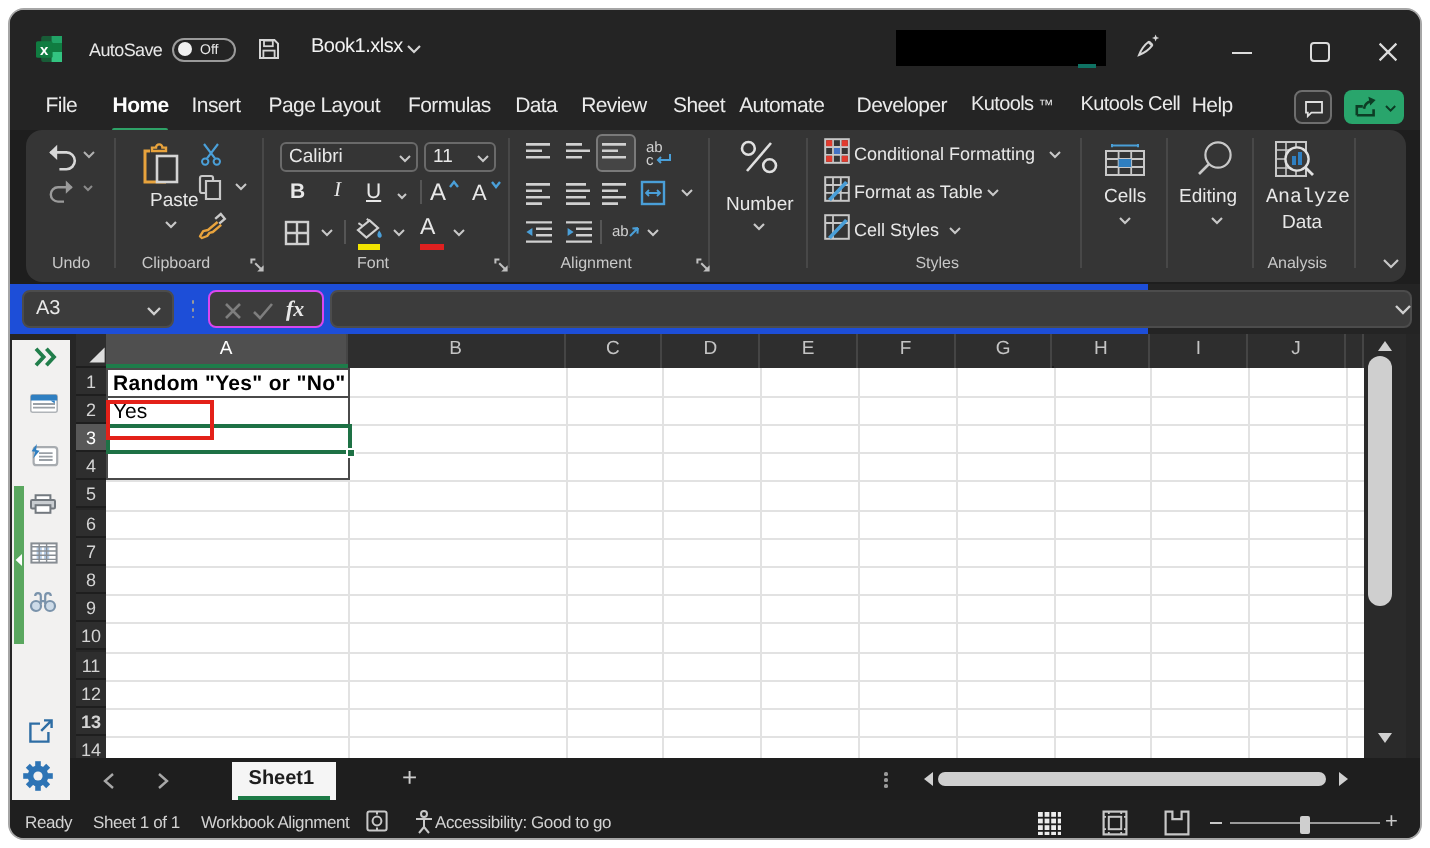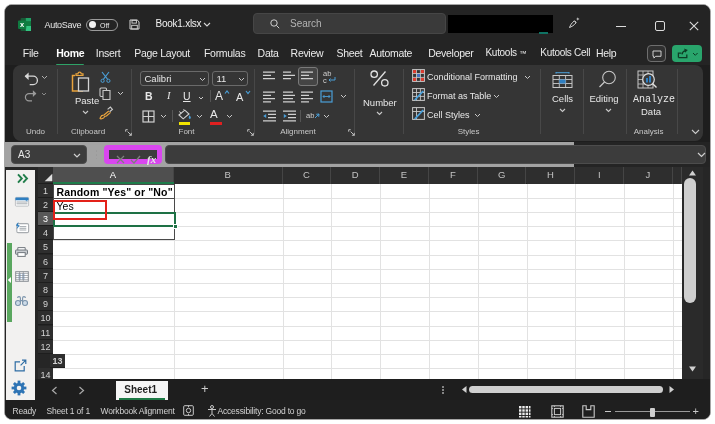--- a/index.html
+++ b/index.html
@@ -31,27 +31,20 @@
     </div>
     <svg style="left:124px;top:13.5px;" width="11" height="11" viewBox="0 0 11 11">
       <path d="M1 1 h7.2 l1.8 1.8 v7.2 h-9 z" fill="none" stroke="#d5d5d5" stroke-width="1"></path>
       <rect x="3" y="1.3" width="4.4" height="2.8" fill="none" stroke="#d5d5d5" stroke-width="0.9"></rect>
       <rect x="2.7" y="6.3" width="5.6" height="3.7" fill="none" stroke="#d5d5d5" stroke-width="0.9"></rect>
     </svg>
     <div class="txt" style="left:150.5px;top:13px;font-size:10px;letter-spacing:-0.25px;color:#f2f2f2;">Book1.xlsx</div>
     <svg style="left:198px;top:17px;" width="8" height="6" viewBox="0 0 8 6">
       <path d="M1 1 l3 3 l3 -3" fill="none" stroke="#d5d5d5" stroke-width="1.1"></path>
     </svg>
-    <div class="abs" style="left:248px;top:8px;width:193px;height:21px;background:#3a3a3a;border:1px solid #464646;border-radius:4px;">
-      <svg style="left:16px;top:5px;" width="10" height="10" viewBox="0 0 10 10">
-        <circle cx="4" cy="4" r="3.2" fill="none" stroke="#cfcfcf" stroke-width="1"></circle>
-        <path d="M6.4 6.4 L9.2 9.2" stroke="#cfcfcf" stroke-width="1"></path>
-      </svg>
-      <div class="txt" style="left:36px;top:4px;font-size:10px;color:#b4b4b4;">Search</div>
-    </div>
     <div class="abs" style="left:443px;top:10px;width:104.5px;height:18px;background:#000;"></div>
     <div class="abs" style="left:534px;top:27px;width:9px;height:1.5px;background:#0f7263;"></div>
     <svg style="left:562px;top:11px;" width="14" height="14" viewBox="0 0 14 14">
       <path d="M2.5 11.5 c2 -0.8 4.5 -2 6.5 -4.7 l-1.8 -1.8 c-2.7 2 -3.9 4.5 -4.7 6.5 z" fill="none" stroke="#d5d5d5" stroke-width="1"></path>
       <path d="M7.5 4.7 l1.8 1.8" stroke="#d5d5d5" stroke-width="1"></path>
       <path d="M10.8 1.2 l.5 1.3 l1.3 .5 l-1.3 .5 l-.5 1.3 l-.5 -1.3 l-1.3 -.5 l1.3 -.5 z" fill="#d5d5d5"></path>
     </svg>
     <div class="abs" style="left:611px;top:20.5px;width:10px;height:1.2px;background:#dcdcdc;"></div>
     <div class="abs" style="left:650px;top:16px;width:9.5px;height:9.5px;border:1.1px solid #dcdcdc;border-radius:2px;"></div>
     <svg style="left:684px;top:16px;" width="10" height="10" viewBox="0 0 10 10">
@@ -346,31 +339,31 @@
       <circle cx="11.5" cy="9.5" r="5.8" fill="#3a3a3a" stroke="#e0e0e0" stroke-width="1.2"></circle>
       <path d="M15.7 13.7 L19.5 17.5" stroke="#e0e0e0" stroke-width="1.4"></path>
       <rect x="9" y="8" width="2" height="4.5" fill="#2f7fc1"></rect>
       <rect x="12" y="6" width="2" height="6.5" fill="#2f7fc1"></rect>
     </svg>
     <div class="txt" style="left:620px;top:28.5px;font-size:10px;color:#e8e8e8;font-family:Liberation Mono, monospace;">Analyze</div>
     <div class="txt" style="left:628px;top:41px;font-size:9.5px;color:#e8e8e8;">Data</div>
    </div>
   </div>
 
-  <div class="abs" style="left:0;top:137px;width:569px;height:25px;background:#a3a3a3;">
+  <div class="abs" style="left:0;top:137px;width:569px;height:25px;background:#1d4ed8;">
     <div class="abs" style="left:6px;top:3px;width:76px;height:19px;background:#3c3c3c;border:1px solid #4c4c4c;border-radius:4px;">
       <div class="txt" style="left:6px;top:3px;font-size:10px;color:#e8e8e8;">A3</div>
       <svg style="left:61px;top:7px;" width="8" height="6" viewBox="0 0 8 6">
           <path d="M1 1 l3 3 l3 -3" fill="none" stroke="#cfcfcf" stroke-width="1.2"></path>
         </svg>
     </div>
     <div class="abs" style="left:90.5px;top:8px;width:1.8px;height:1.8px;background:#9a9a9a;border-radius:50%;"></div>
     <div class="abs" style="left:90.5px;top:11.8px;width:1.8px;height:1.8px;background:#9a9a9a;border-radius:50%;"></div>
     <div class="abs" style="left:90.5px;top:15.6px;width:1.8px;height:1.8px;background:#9a9a9a;border-radius:50%;"></div>
-    <div class="abs" style="left:99px;top:3px;width:58px;height:19px;background:#3c3c3c;border:5px solid #d946ef;border-radius:4px;">
+    <div class="abs" style="left:99px;top:3px;width:58px;height:19px;background:#3c3c3c;border:1px solid #d946ef;border-radius:4px;">
       <svg style="left:7px;top:5px;" width="9" height="9" viewBox="0 0 9 9">
           <path d="M1 1 L8 8 M8 1 L1 8" stroke="#7e7e7e" stroke-width="1.3"></path>
         </svg>
       <svg style="left:21px;top:5px;" width="11" height="9" viewBox="0 0 11 9">
           <path d="M1 5 l3 3 l6 -7" fill="none" stroke="#7e7e7e" stroke-width="1.3"></path>
         </svg>
       <div class="txt" style="left:38px;top:3px;font-size:11px;font-style:italic;font-weight:bold;color:#e8e8e8;font-family:'Liberation Serif',serif;">fx</div>
     </div>
     <div class="abs" style="left:160px;top:3px;width:540.5px;height:19px;background:#3c3c3c;border:1px solid #4c4c4c;border-radius:4px;">
       <svg style="left:531px;top:6px;" width="9" height="7" viewBox="0 0 9 7">
@@ -426,21 +419,21 @@
     <div class="abs" style="left:33.0px;top:44.9px;width:15.0px;height:14.2px;background:#585858;border-bottom:1px solid #1e1e1e;color:#ffffff;font-size:9px;text-align:center;line-height:14.2px;">3</div>
     <div class="abs" style="left:33.0px;top:59.1px;width:15.0px;height:14.2px;background:#2e2e2e;border-bottom:1px solid #1e1e1e;color:#d4d4d4;font-size:9px;text-align:center;line-height:14.2px;">4</div>
     <div class="abs" style="left:33.0px;top:73.3px;width:15.0px;height:14.2px;background:#2e2e2e;border-bottom:1px solid #1e1e1e;color:#d4d4d4;font-size:9px;text-align:center;line-height:14.2px;">5</div>
     <div class="abs" style="left:33.0px;top:87.5px;width:15.0px;height:14.2px;background:#2e2e2e;border-bottom:1px solid #1e1e1e;color:#d4d4d4;font-size:9px;text-align:center;line-height:14.2px;">6</div>
     <div class="abs" style="left:33.0px;top:101.7px;width:15.0px;height:14.2px;background:#2e2e2e;border-bottom:1px solid #1e1e1e;color:#d4d4d4;font-size:9px;text-align:center;line-height:14.2px;">7</div>
     <div class="abs" style="left:33.0px;top:115.9px;width:15.0px;height:14.2px;background:#2e2e2e;border-bottom:1px solid #1e1e1e;color:#d4d4d4;font-size:9px;text-align:center;line-height:14.2px;">8</div>
     <div class="abs" style="left:33.0px;top:130.1px;width:15.0px;height:14.2px;background:#2e2e2e;border-bottom:1px solid #1e1e1e;color:#d4d4d4;font-size:9px;text-align:center;line-height:14.2px;">9</div>
     <div class="abs" style="left:33.0px;top:144.3px;width:15.0px;height:14.2px;background:#2e2e2e;border-bottom:1px solid #1e1e1e;color:#d4d4d4;font-size:9px;text-align:center;line-height:14.2px;">10</div>
     <div class="abs" style="left:33.0px;top:158.5px;width:15.0px;height:14.2px;background:#2e2e2e;border-bottom:1px solid #1e1e1e;color:#d4d4d4;font-size:9px;text-align:center;line-height:14.2px;">11</div>
     <div class="abs" style="left:33.0px;top:172.7px;width:15.0px;height:14.2px;background:#2e2e2e;border-bottom:1px solid #1e1e1e;color:#d4d4d4;font-size:9px;text-align:center;line-height:14.2px;">12</div>
-    <div class="abs" style="left:45px;top:186.9px;width:15.0px;height:14.2px;background:#2e2e2e;border-bottom:1px solid #1e1e1e;color:#d4d4d4;font-size:9px;text-align:center;line-height:14.2px;font-weight:bold;">13</div>
+    <div class="abs" style="left:33.0px;top:186.9px;width:15.0px;height:14.2px;background:#2e2e2e;border-bottom:1px solid #1e1e1e;color:#d4d4d4;font-size:9px;text-align:center;line-height:14.2px;font-weight:bold;">13</div>
     <div class="abs" style="left:33.0px;top:201.1px;width:15.0px;height:14.2px;background:#2e2e2e;border-bottom:1px solid #1e1e1e;color:#d4d4d4;font-size:9px;text-align:center;line-height:14.2px;">14</div>
     <div class="abs" style="left:47.5px;top:16.5px;width:122px;height:56.8px;border:1px solid #4a4a4a;"></div>
     <div class="abs" style="left:48.0px;top:30.7px;width:121px;height:1px;background:#4a4a4a;"></div>
     <div class="abs" style="left:48.0px;top:44.9px;width:121px;height:1px;background:#4a4a4a;"></div>
     <div class="abs" style="left:48.0px;top:59.1px;width:121px;height:1px;background:#4a4a4a;"></div>
     <div class="txt" style="left:51.5px;top:18.7px;font-size:10.5px;letter-spacing:0.15px;font-weight:bold;color:#000;">Random "Yes" or "No"</div>
     <div class="txt" style="left:51.5px;top:32.9px;font-size:10.5px;color:#000;">Yes</div>
     <div class="abs" style="left:47.5px;top:44.9px;width:123px;height:15.2px;border:2px solid #1e7145;"></div>
     <div class="abs" style="left:167.5px;top:57.1px;width:5px;height:5px;background:#1e7145;border:1px solid #fff;"></div>
     <div class="abs" style="left:47.5px;top:32.5px;width:54.5px;height:20.5px;border:2.5px solid #e32119;"></div>

